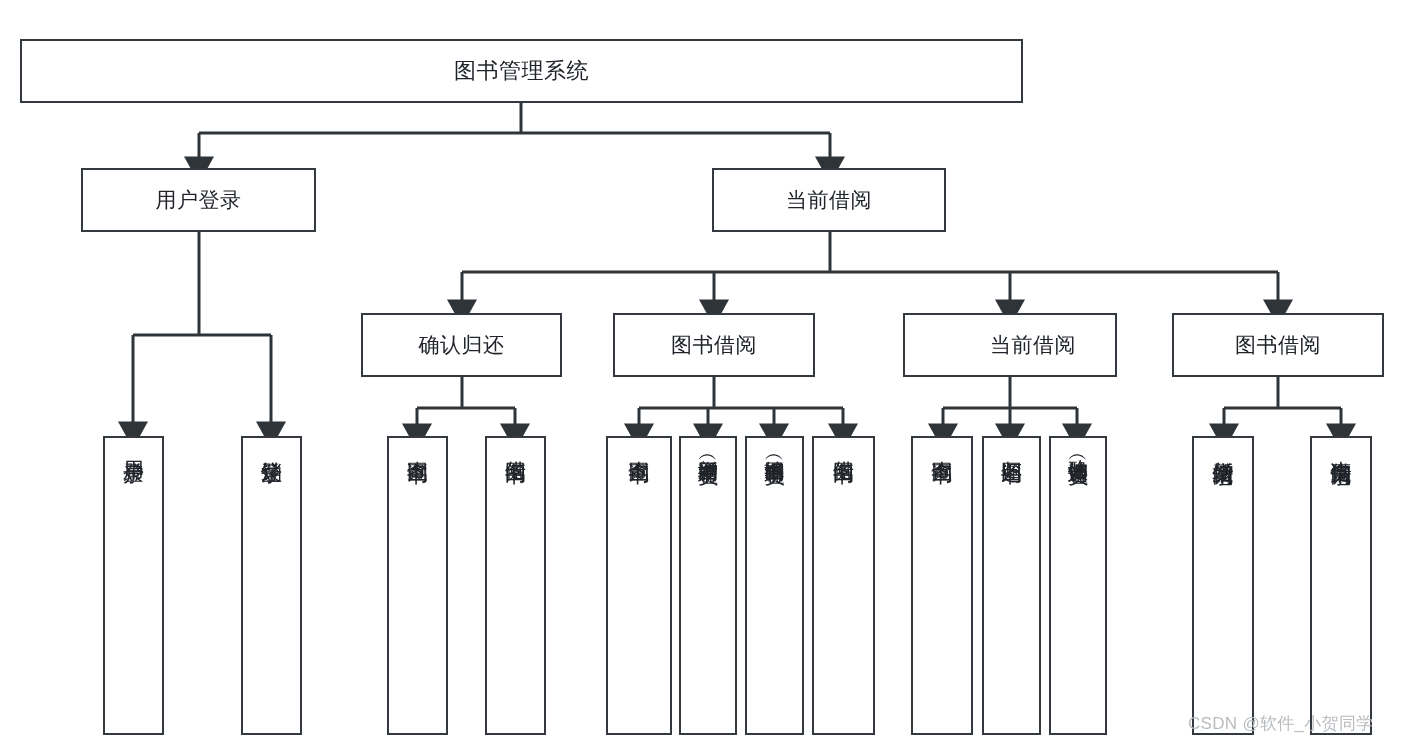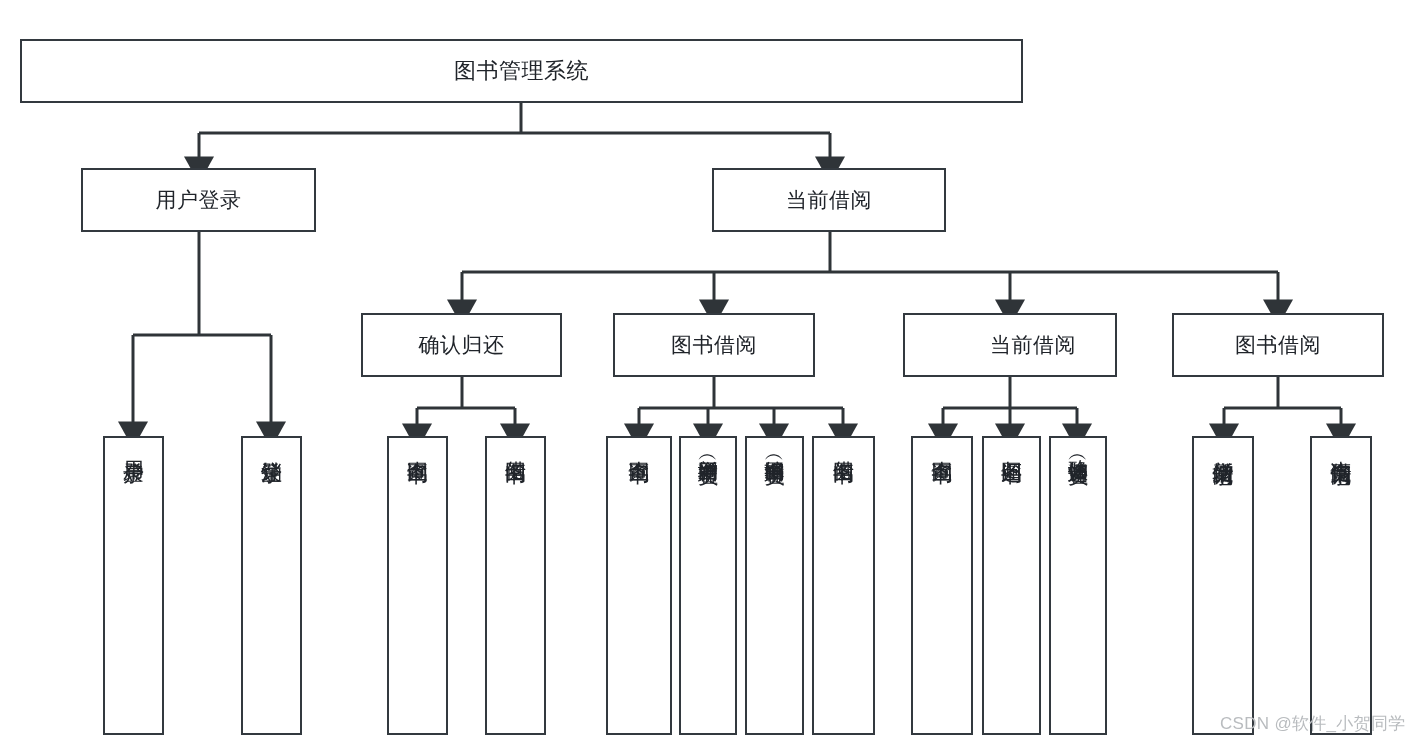--- a/index.html
+++ b/index.html
@@ -67,21 +67,20 @@
   }
   #watermark {
     position: absolute;
     left: 1188px;
     top: 712px;
     font-size: 17px;
     color: #b9bcbf;
     white-space: nowrap;
     z-index: 5;
     letter-spacing: 0.3px;
-    margin-left: 32px;
   }
 </style>
 </head>
 <body>
 
 <div id="canvas">
 
   <svg id="connectors" viewBox="0 0 1405 747" xmlns="http://www.w3.org/2000/svg">
     <defs>
       <marker id="arrow" markerWidth="11" markerHeight="11" refX="1.2" refY="5" orient="auto" markerUnits="strokeWidth">

